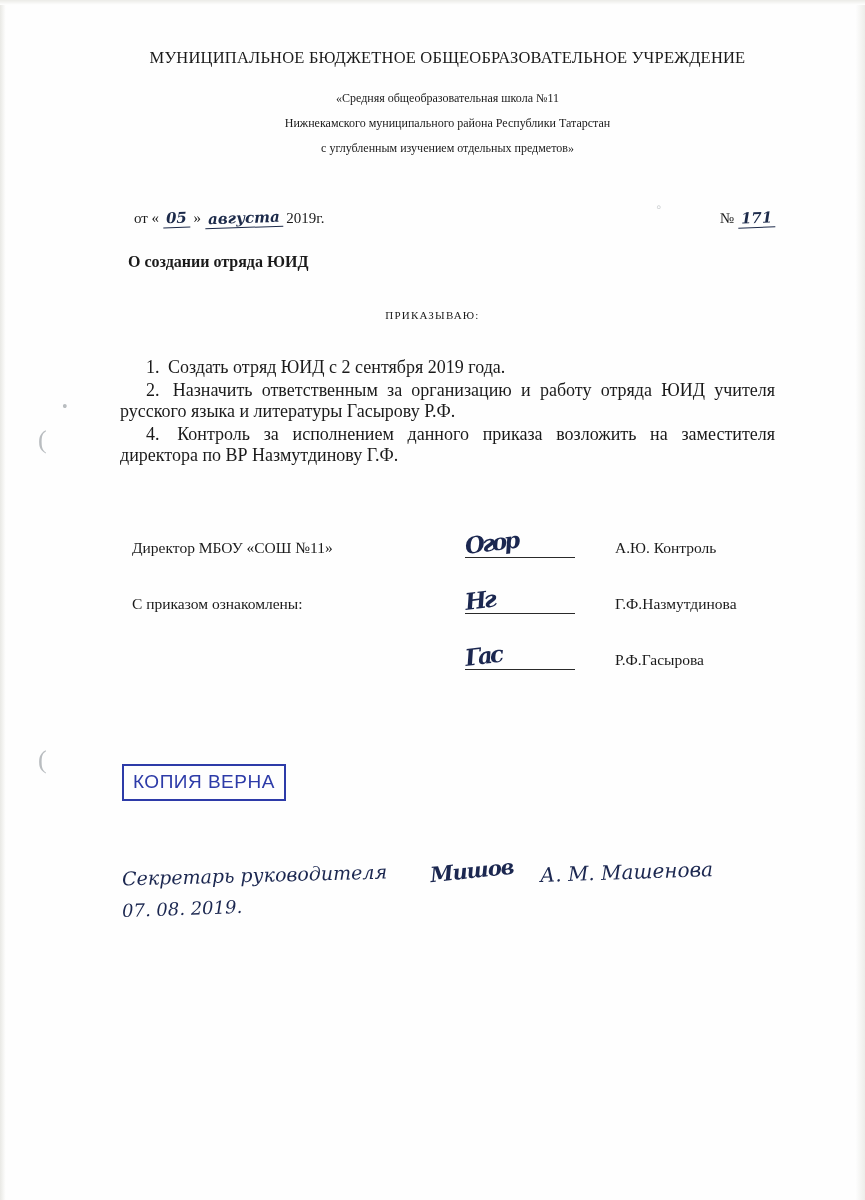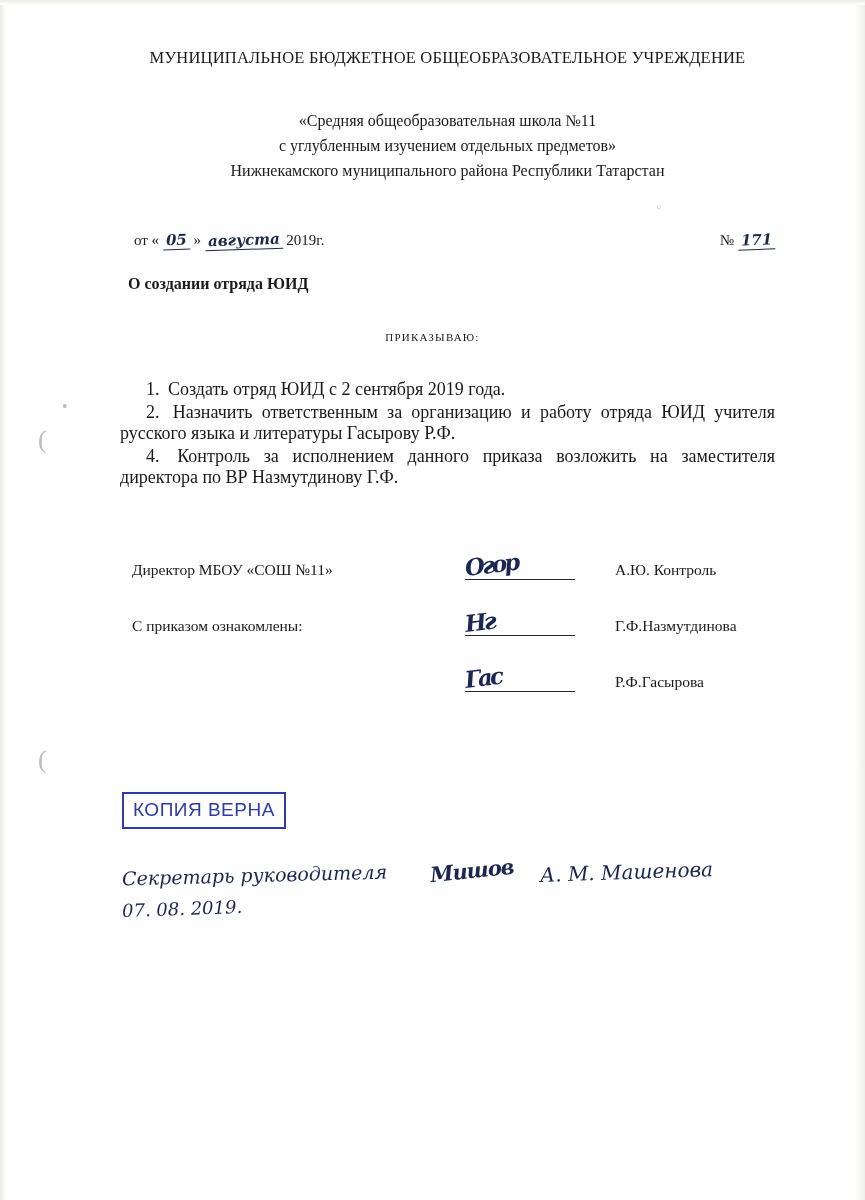--- a/index.html
+++ b/index.html
@@ -49,23 +49,23 @@
 
   .org-title {
     margin-top: 48px;
     text-align: center;
     font-size: 16.5px;
     font-weight: normal;
     letter-spacing: 0.2px;
     white-space: nowrap;
   }
   .school-block {
-    margin-top: 40px;
+    margin-top: 18px;
     text-align: center;
-    font-size: 16px;
+    font-size: 12px;
     line-height: 25px;
   }
   .school-line { display: block; }
 
   .order-word {
     margin-top: 42px;
     text-align: center;
     font-size: 16px;
     font-weight: bold;
     letter-spacing: 5px;
@@ -168,21 +168,21 @@
   .sign-name {
     position: absolute;
     left: 495px;
     top: 12px;
     white-space: nowrap;
   }
 
   .stamp {
     position: absolute;
     left: 122px;
-    top: 792px;
+    top: 764px;
     border: 2px solid #2d3ba8;
     color: #2d3ba8;
     font-family: "Liberation Sans", sans-serif;
     font-size: 19px;
     letter-spacing: 0.5px;
     padding: 5px 9px 6px 9px;
     background: transparent;
   }
 
   .cert-hand {
@@ -254,22 +254,22 @@
   <div class="margin-mark mm2">(</div>
   <div class="margin-mark mm3">(</div>
   <div class="margin-mark mm4">∘</div>
 
   <div class="content">
 
     <div class="org-title">МУНИЦИПАЛЬНОЕ БЮДЖЕТНОЕ ОБЩЕОБРАЗОВАТЕЛЬНОЕ УЧРЕЖДЕНИЕ</div>
 
     <div class="school-block">
       <span class="school-line">«Средняя общеобразовательная школа №11</span>
+      <span class="school-line">Нижнекамского муниципального района Республики Татарстан</span>
       <span class="school-line">с углубленным изучением отдельных предметов»</span>
-      <span class="school-line">Нижнекамского муниципального района Республики Татарстан</span>
     </div>
 
 
     <div class="date-row">
       <span class="date-left">
         <span>от «</span>
         <span class="hand">05</span>
         <span>»</span>
         <span class="hand">августа</span>
         <span>2019г.</span>

